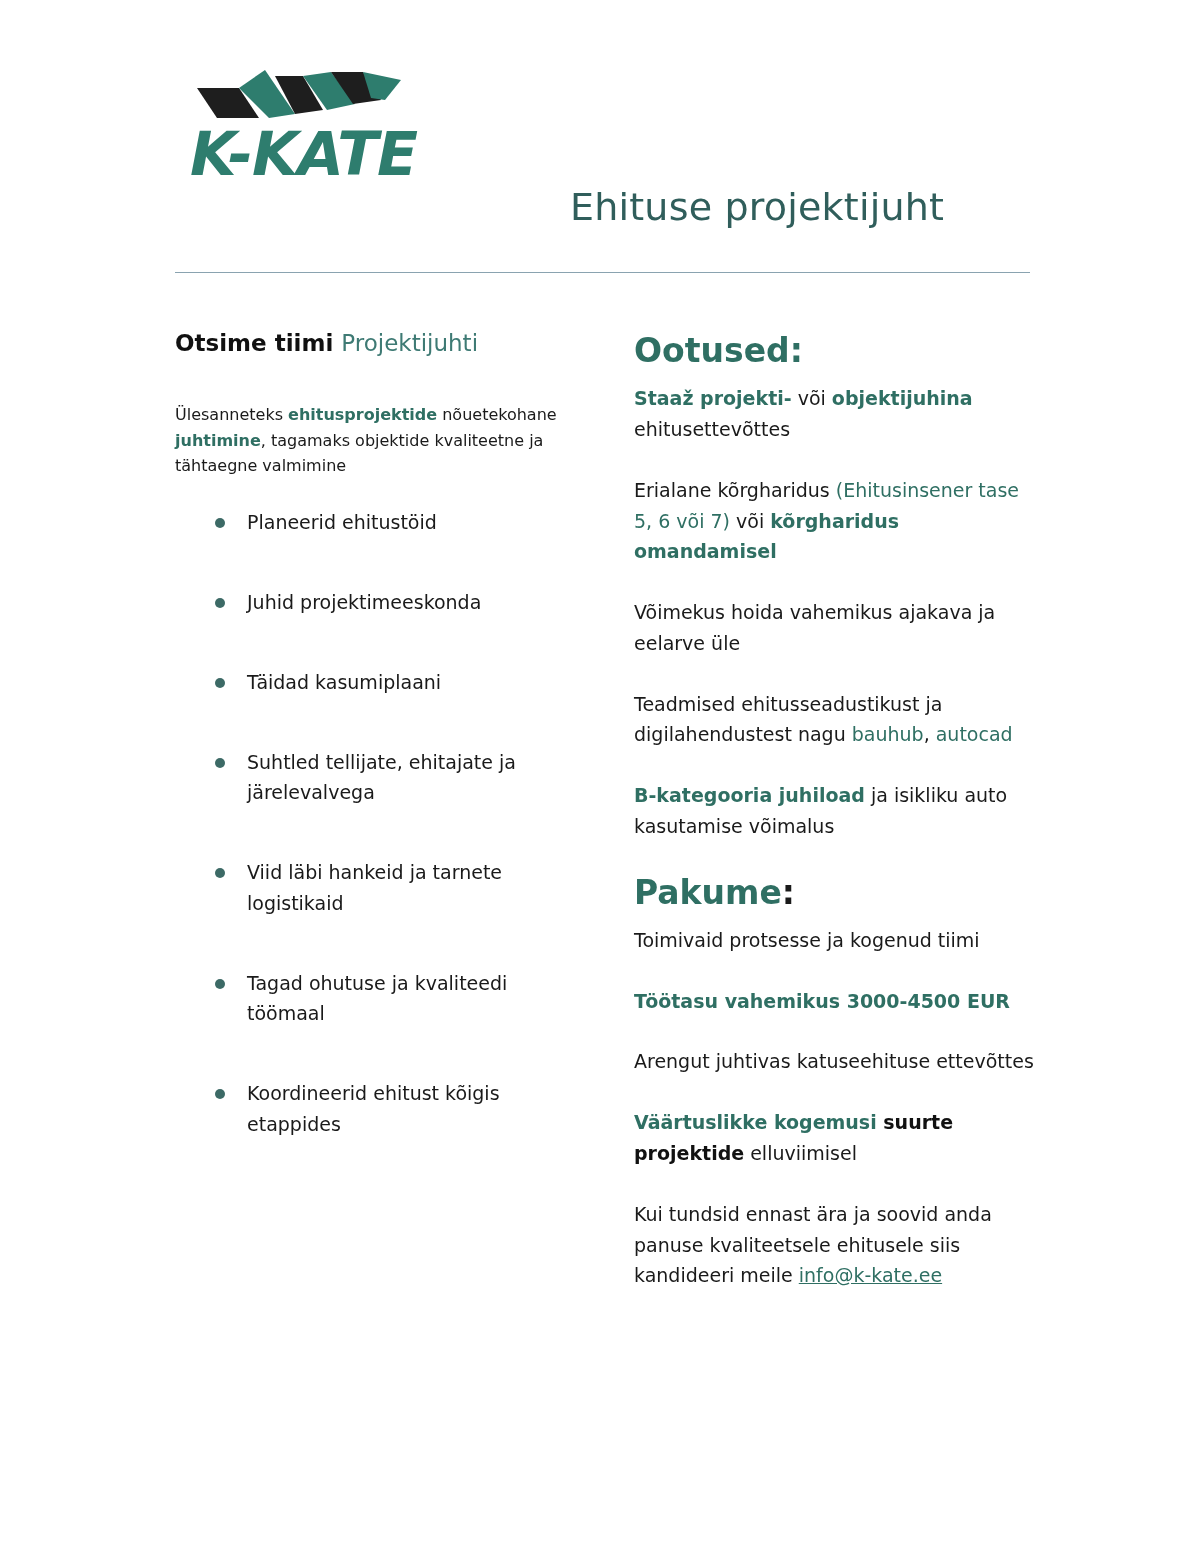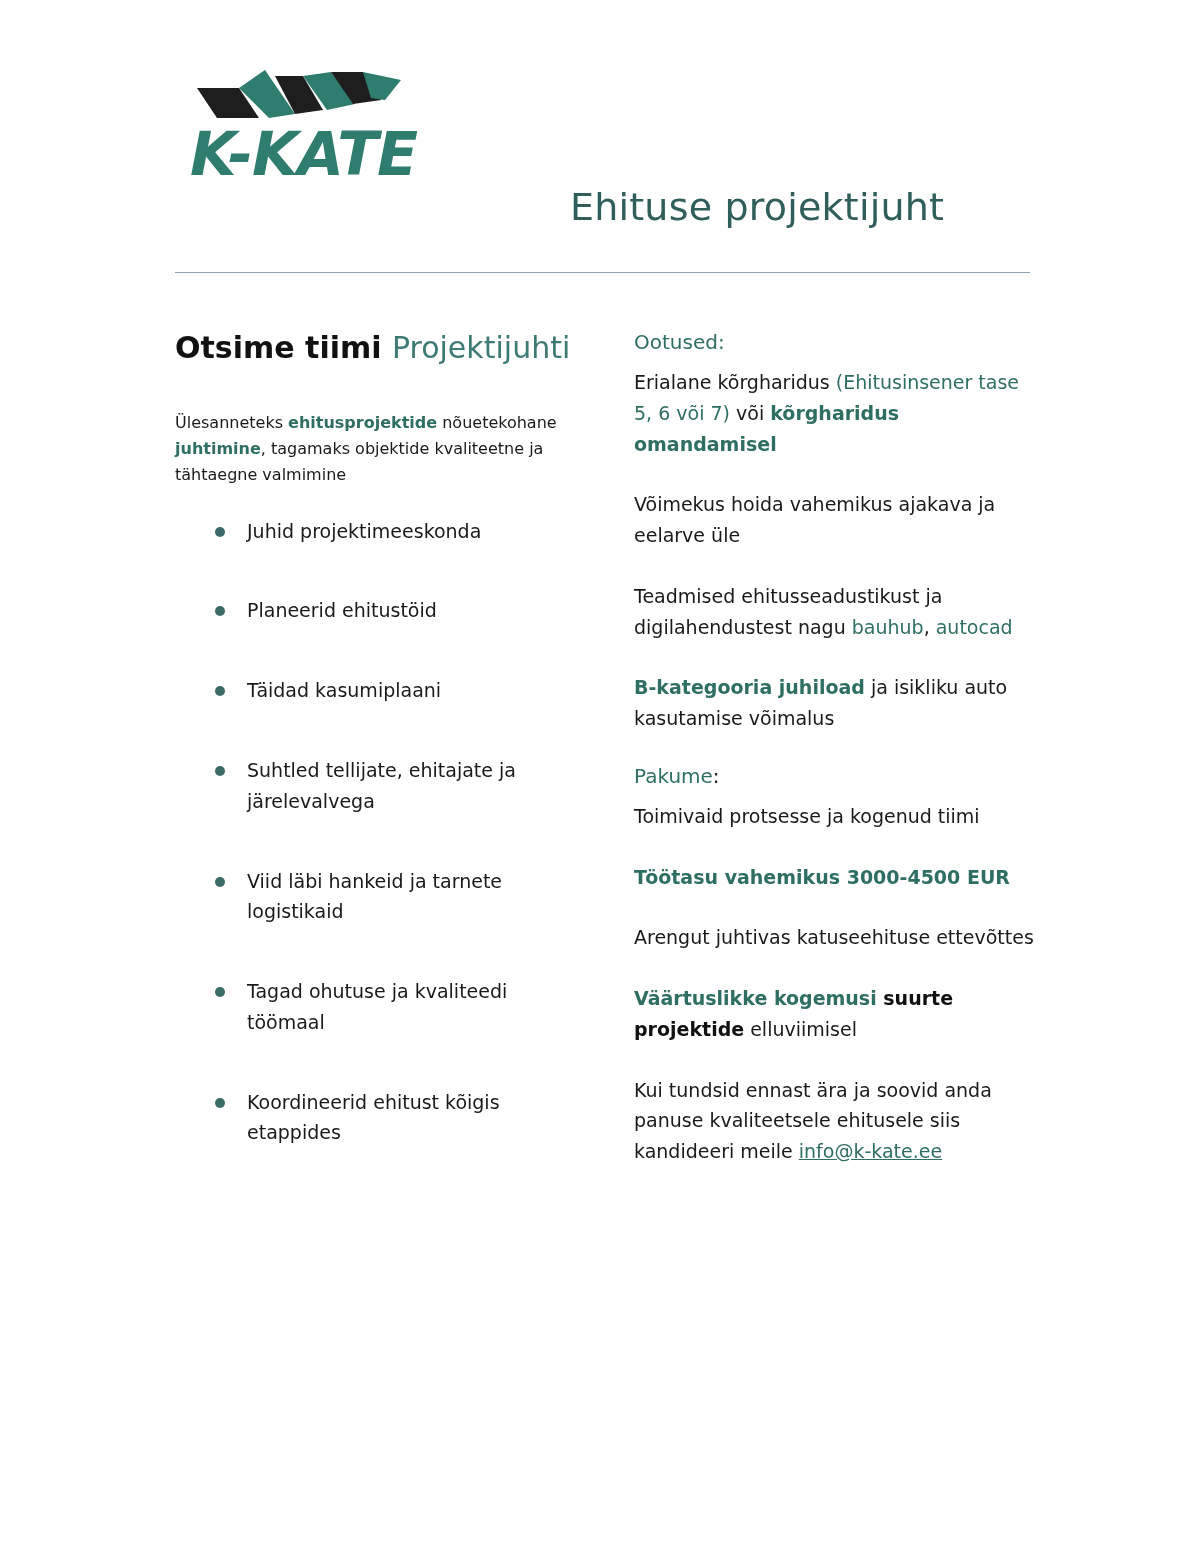--- a/index.html
+++ b/index.html
@@ -88,34 +88,34 @@
 
   .col-right {
     position: absolute;
     left: 634px;
     top: 0;
     width: 400px;
   }
 
   
   .h-left {
-    font-size: 30px;
+    font-size: 23px;
     font-weight: 700;
     color: #111111;
     margin: 0 0 44px 0;
     line-height: 1.2;
   }
   .h-left .accent {
     color: #3e7a74;
     font-weight: 400;
   }
 
   .h-right {
-    font-size: 20px;
-    font-weight: 400;
+    font-size: 33px;
+    font-weight: 700;
     color: #2f6f63;
     margin: 0 0 12px 0;
     line-height: 1.25;
   }
   .h-right .tail {
     color: #1a1a1a;
   }
 
   .para {
     font-size: 16px;
@@ -193,34 +193,35 @@
 
   <div class="columns">
 
     <div class="col-left">
 
       <h2 class="h-left"><span>Otsime tiimi </span><span class="accent">Projektijuhti</span></h2>
 
       <p class="para"><span>Ülesanneteks </span><span class="teal-b">ehitusprojektide</span><span> nõuetekohane </span><span class="teal-b">juhtimine</span><span>, tagamaks objektide kvaliteetne ja tähtaegne valmimine</span></p>
 
       <ul class="tasks">
+        <li><span class="dot"></span><span>Planeerid ehitustöid</span></li>
         <li><span class="dot"></span><span>Juhid projektimeeskonda</span></li>
-        <li><span class="dot"></span><span>Planeerid ehitustöid</span></li>
         <li><span class="dot"></span><span>Täidad kasumiplaani</span></li>
         <li><span class="dot"></span><span>Suhtled tellijate, ehitajate ja järelevalvega</span></li>
         <li><span class="dot"></span><span>Viid läbi hankeid ja tarnete logistikaid</span></li>
         <li><span class="dot"></span><span>Tagad ohutuse ja kvaliteedi töömaal</span></li>
         <li><span class="dot"></span><span>Koordineerid ehitust kõigis etappides</span></li>
       </ul>
     </div>
 
     <div class="col-right">
 
       <h2 class="h-right">Ootused:</h2>
 
+      <p class="rpara"><span class="teal-b">Staaž projekti-</span><span> või </span><span class="teal-b">objektijuhina</span><span> ehitusettevõttes</span></p>
 
       <p class="rpara"><span>Erialane kõrgharidus </span><span class="teal">(Ehitusinsener tase 5, 6 või 7)</span><span> või </span><span class="teal-b">kõrgharidus omandamisel</span></p>
 
       <p class="rpara">Võimekus hoida vahemikus ajakava ja eelarve üle</p>
 
       <p class="rpara"><span>Teadmised ehitusseadustikust ja digilahendustest nagu </span><span class="teal">bauhub</span><span>, </span><span class="teal">autocad</span></p>
 
       <p class="rpara"><span class="teal-b">B-kategooria juhiload</span><span> ja isikliku auto kasutamise võimalus</span></p>
 
       <h2 class="h-right"><span>Pakume</span><span class="tail">:</span></h2>

